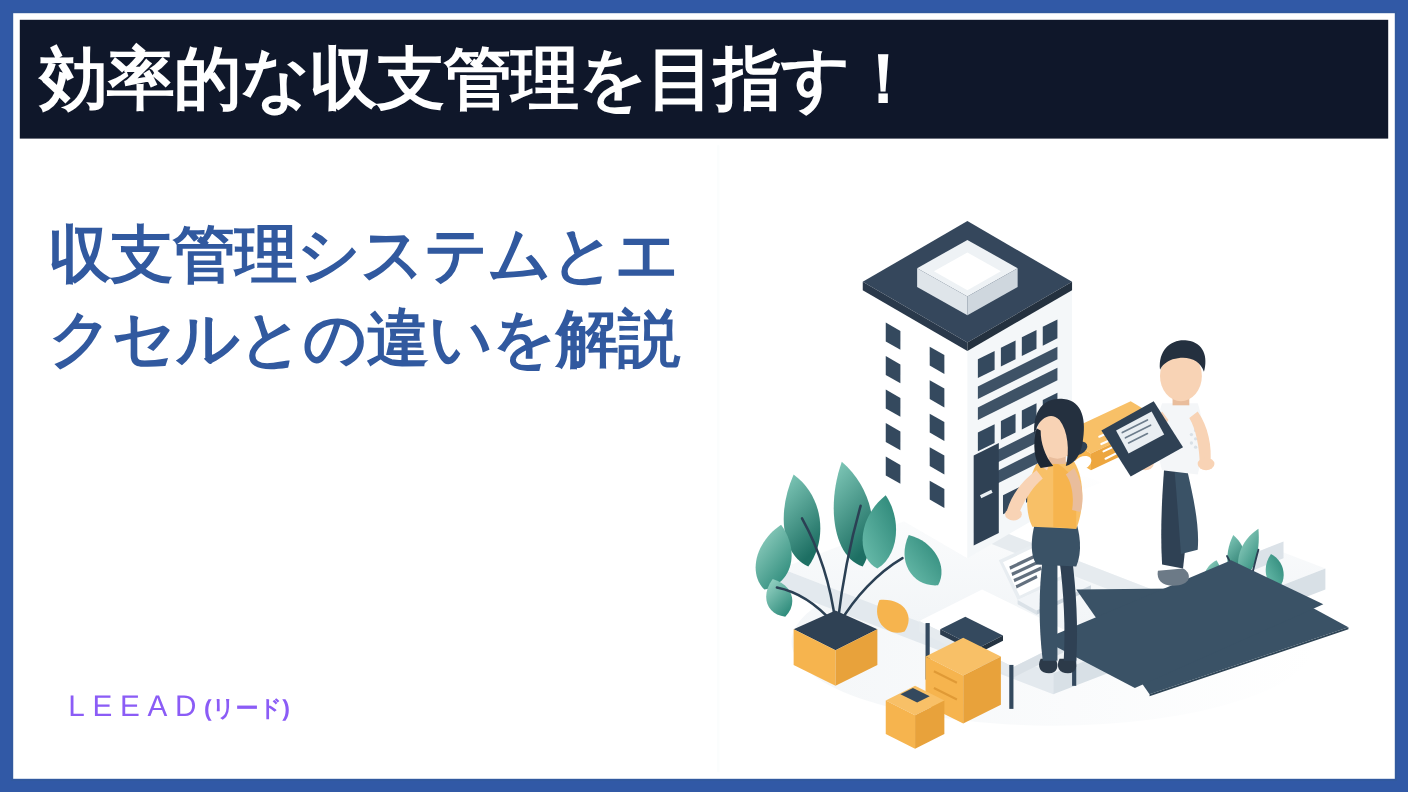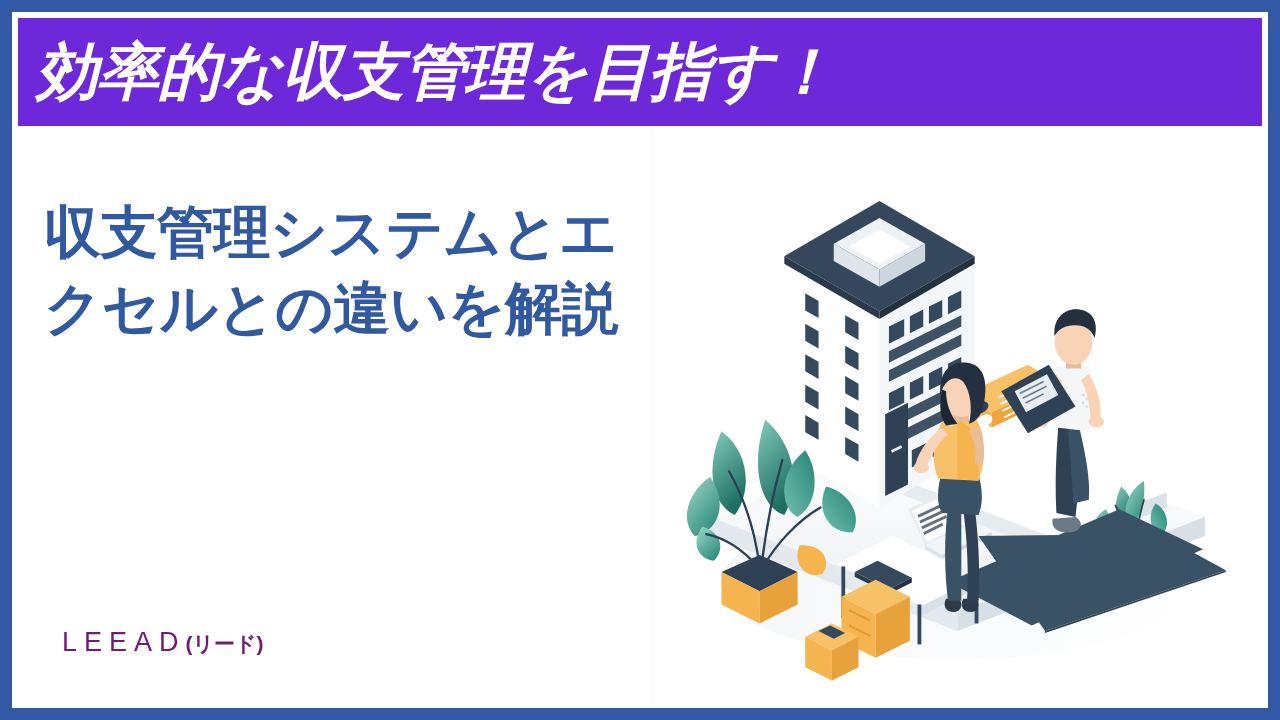--- a/index.html
+++ b/index.html
@@ -30,24 +30,23 @@
     overflow: hidden;
   }
 
   
   .header-bar {
     position: absolute;
     left: 6px;
     top: 6px;
     right: 6px;
     height: 108px;
-    background: #6d28d9;
+    background: #0f172a;
     display: flex;
     align-items: center;
-    font-style: italic;
   }
   .header-title {
     color: #ffffff;
     font-size: 62px;
     line-height: 1;
     font-weight: 700;
     letter-spacing: -1px;
     padding-left: 18px;
     white-space: nowrap;
     font-family: "DejaVu Sans", "Liberation Sans", sans-serif;
@@ -91,21 +90,21 @@
     font-family: "DejaVu Sans", "Liberation Sans", sans-serif;
   }
 
   
   .logo-block {
     position: absolute;
     left: 44px;
     bottom: 44px;
   }
   .logo-line1 {
-    color: #701a75;
+    color: #8b5cf6;
     font-size: 27px;
     line-height: 1.1;
     font-weight: 400;
     white-space: nowrap;
   }
   .logo-brand { letter-spacing: 7px; }
   .logo-reading {
     font-size: 21px;
     font-weight: 700;
     letter-spacing: 0;

